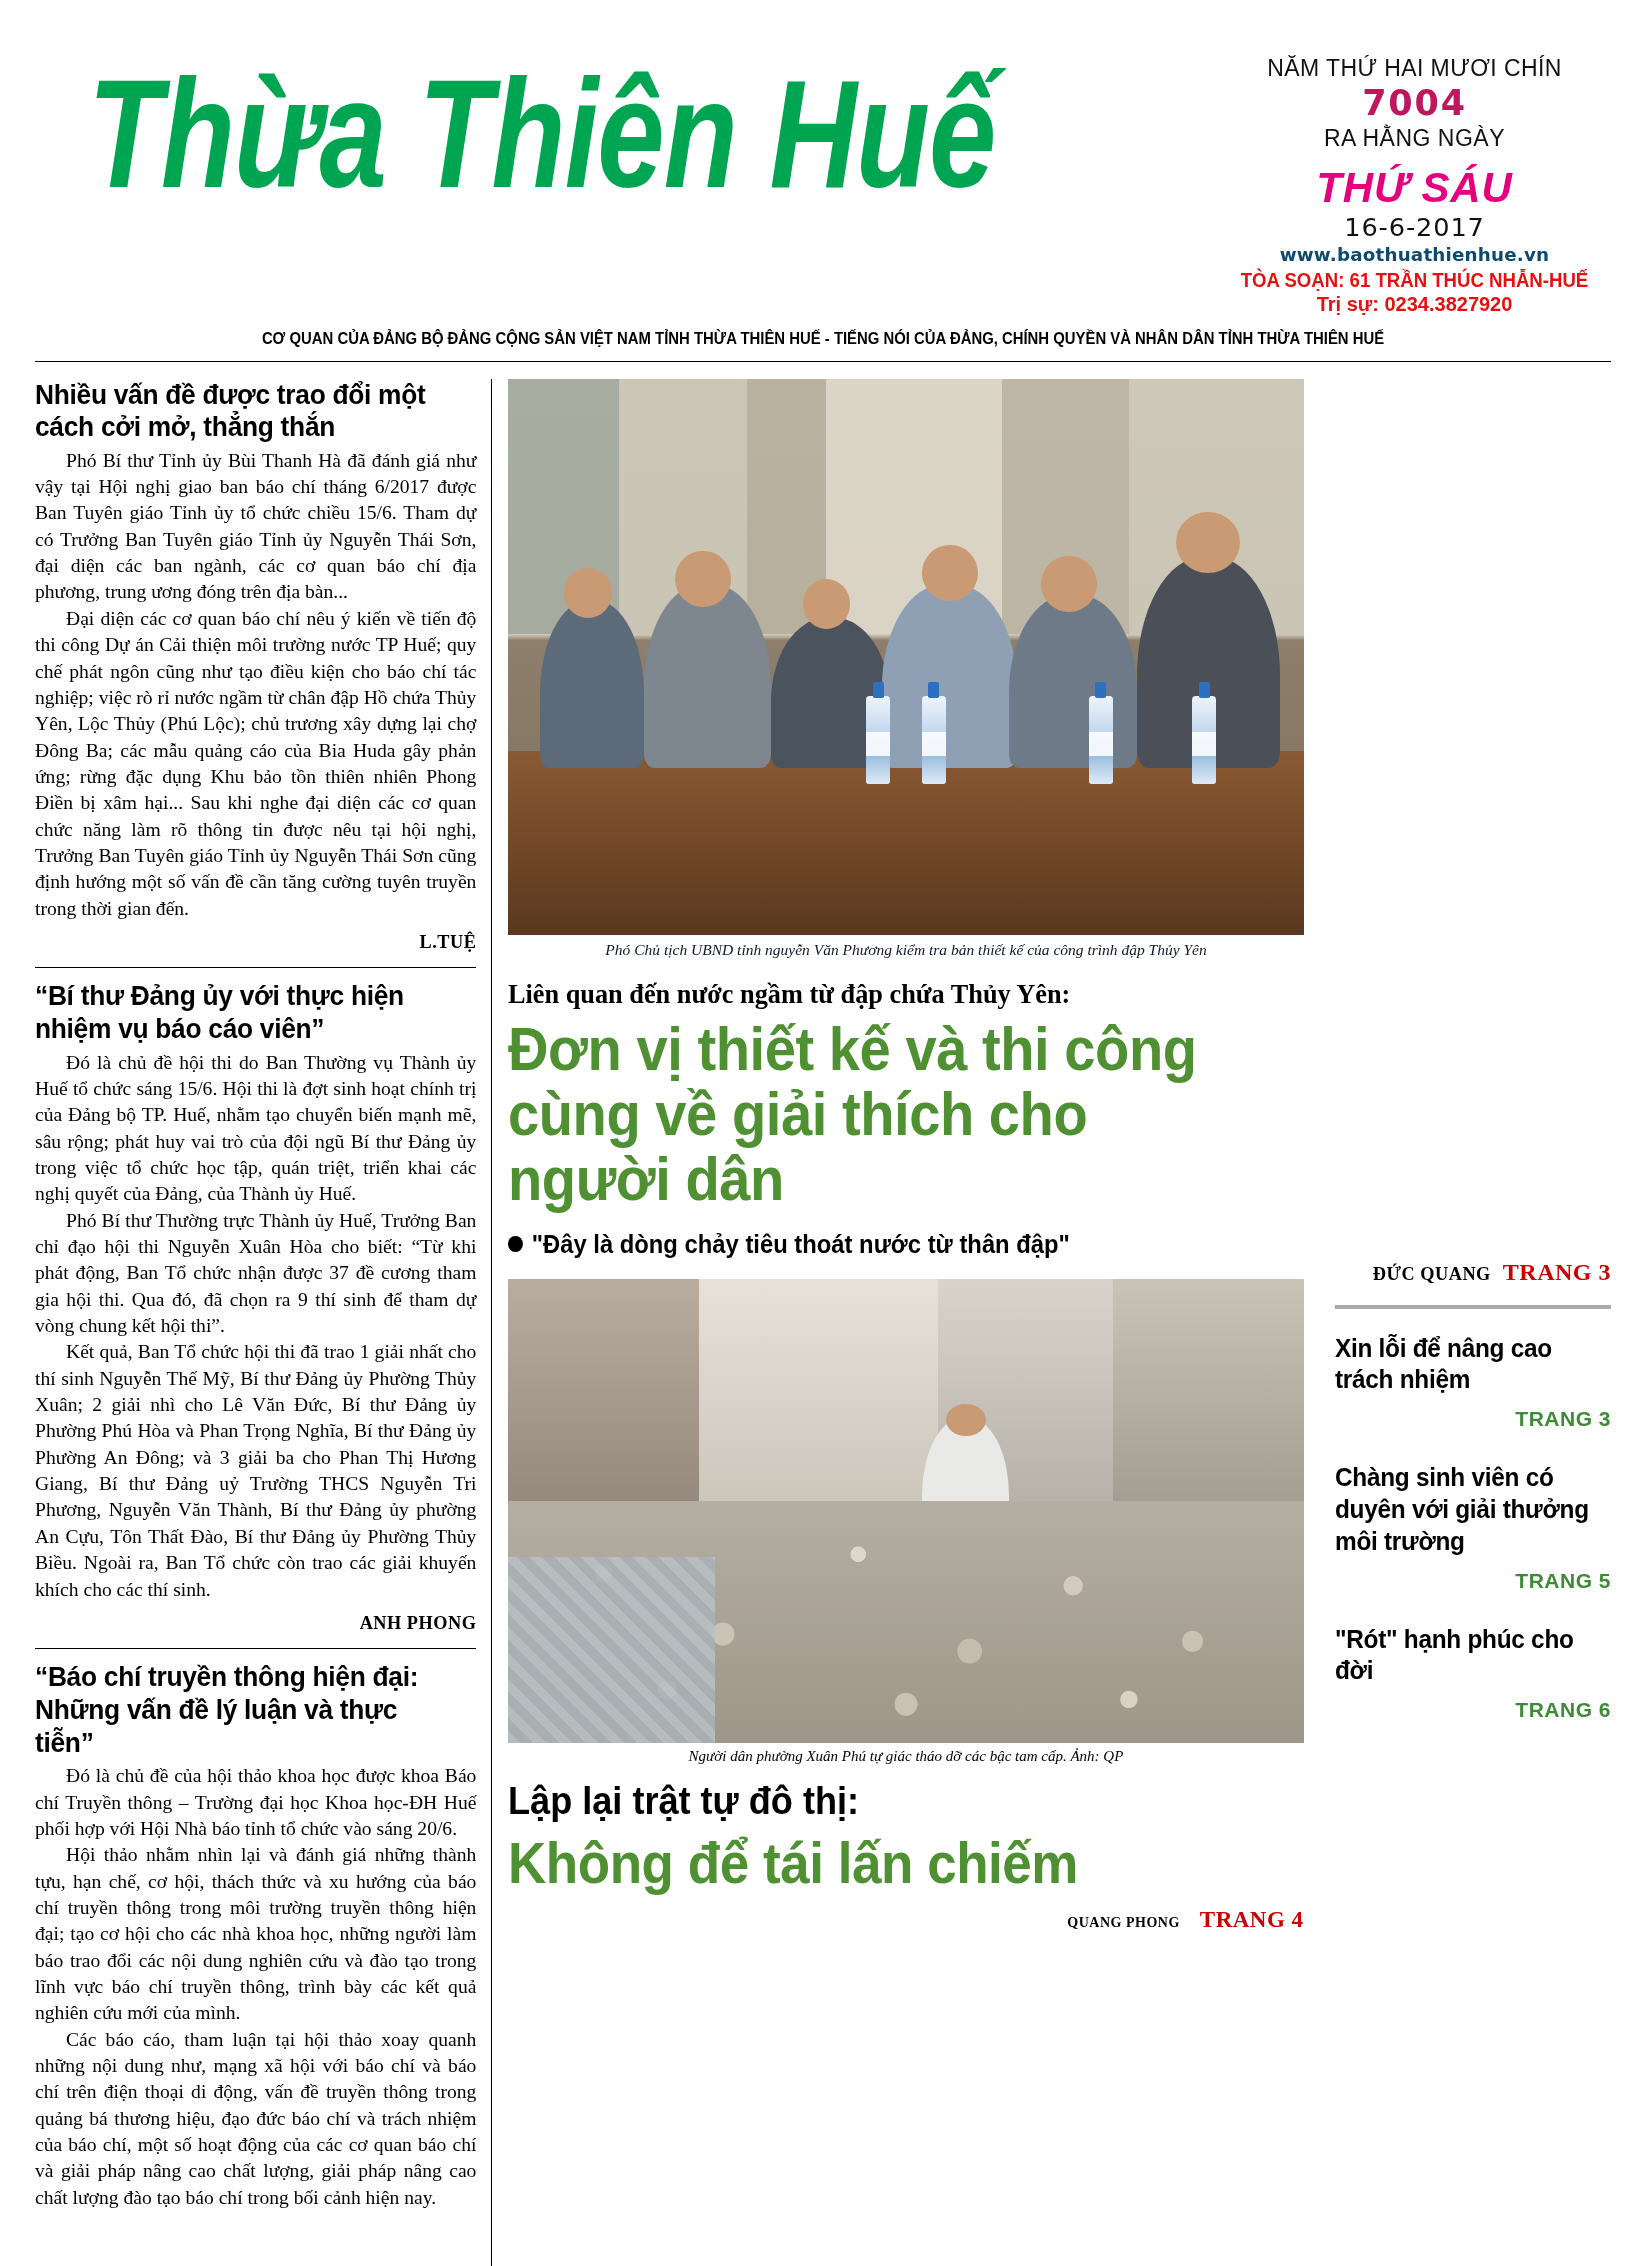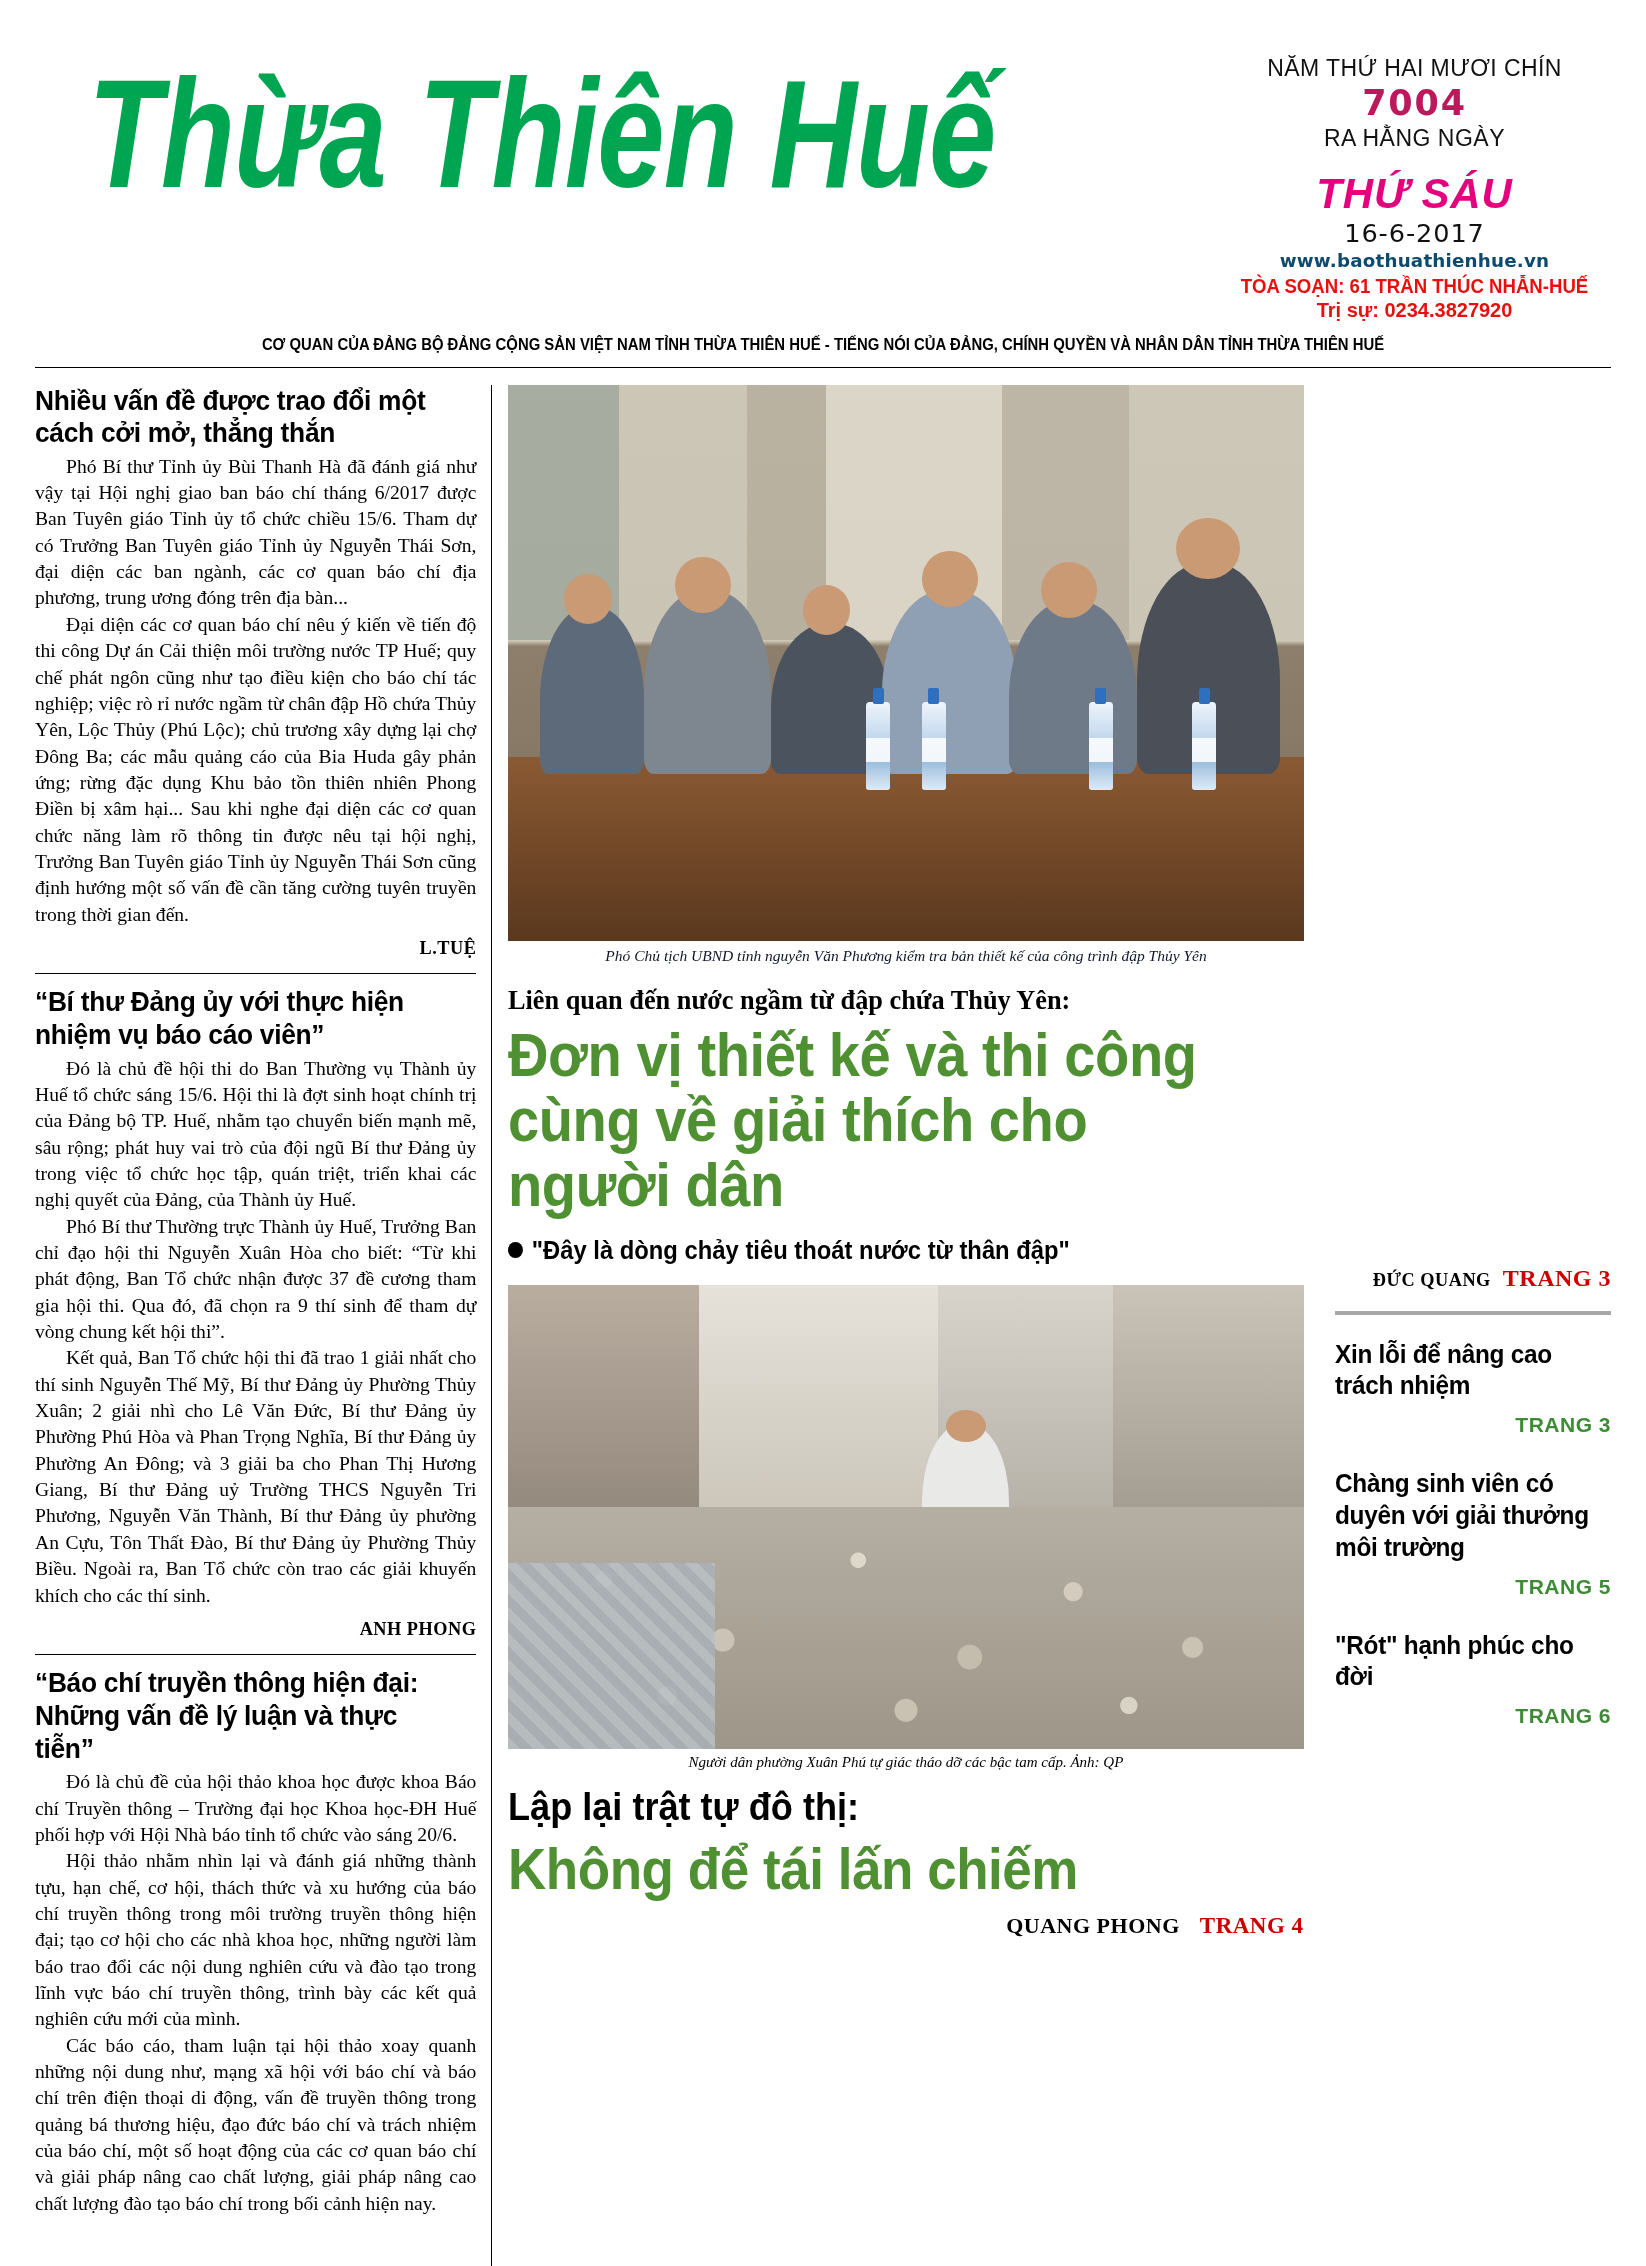--- a/index.html
+++ b/index.html
@@ -40,21 +40,21 @@
   }
   .mr-year { font-size: 23px; letter-spacing: 0.4px; color: #111; }
   .mr-issue {
     font-family: "DejaVu Sans", sans-serif;
     font-size: 35px; font-weight: 700; color: #be185d;
     letter-spacing: 1.8px; line-height: 1.15; margin-top: 1.8px;
   }
   .mr-daily { font-size: 23px; letter-spacing: 0.5px; color: #111; margin-top: 1.8px; }
   .mr-weekday {
     font-size: 42px; font-weight: 700; font-style: italic;
-    color: #e5007e; letter-spacing: 0.9px; line-height: 1.1; margin-top: 19px;
+    color: #e5007e; letter-spacing: 0.9px; line-height: 1.1; margin-top: 13px;
   }
   .mr-date { font-family: "DejaVu Sans", sans-serif; font-size: 25.6px; color: #111; letter-spacing: 0.9px; }
   .mr-web { font-family: "DejaVu Sans", sans-serif; font-size: 18.3px; font-weight: 700; color: #0c4a6e; letter-spacing: 0.2px; margin-top: 2.7px; }
   .mr-office {
     font-size: 20px; font-weight: 700; color: #e8100f;
     transform: scaleX(0.93); transform-origin: center; margin-top: 3.7px; white-space: nowrap;
   }
   .mr-phone { font-size: 20px; font-weight: 700; color: #e8100f; margin-top: 0.9px; }
 
   .tagline {
@@ -136,21 +136,21 @@
     font-weight: 700; color: #4f9132; font-size: 57px;
     margin-top: 7.3px; transform: scaleX(0.93); transform-origin: left center;
     letter-spacing: -0.5px;
   }
   .credit-row {
     display: flex; justify-content: flex-end; align-items: baseline; gap: 20px;
     margin-top: 11px;
   }
   .credit-name {
     font-family: "Liberation Serif", serif; font-weight: 700;
-    font-size: 22px; letter-spacing: 0.5px; color: #000;
+    font-size: 14px; letter-spacing: 0.5px; color: #000;
   }
   .credit-page {
     font-family: "Liberation Serif", serif; font-weight: 700;
     font-size: 23px; color: #cc0000; letter-spacing: 0.5px;
   }
 
   
   .rail-credit {
     display: flex; justify-content: flex-end; align-items: baseline; gap: 12px;
     margin-top: 3.7px;

